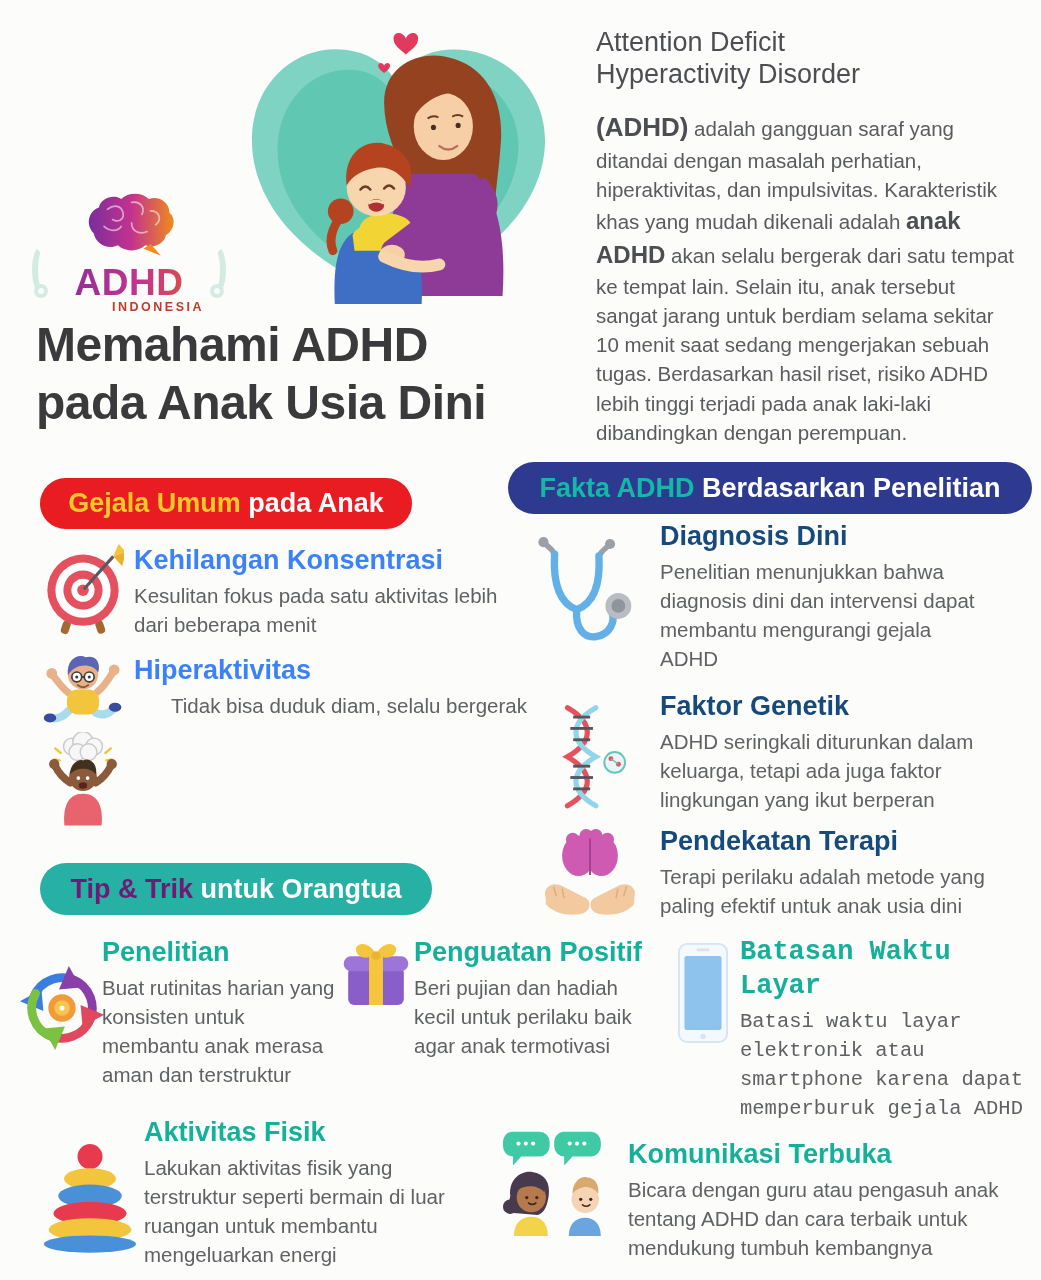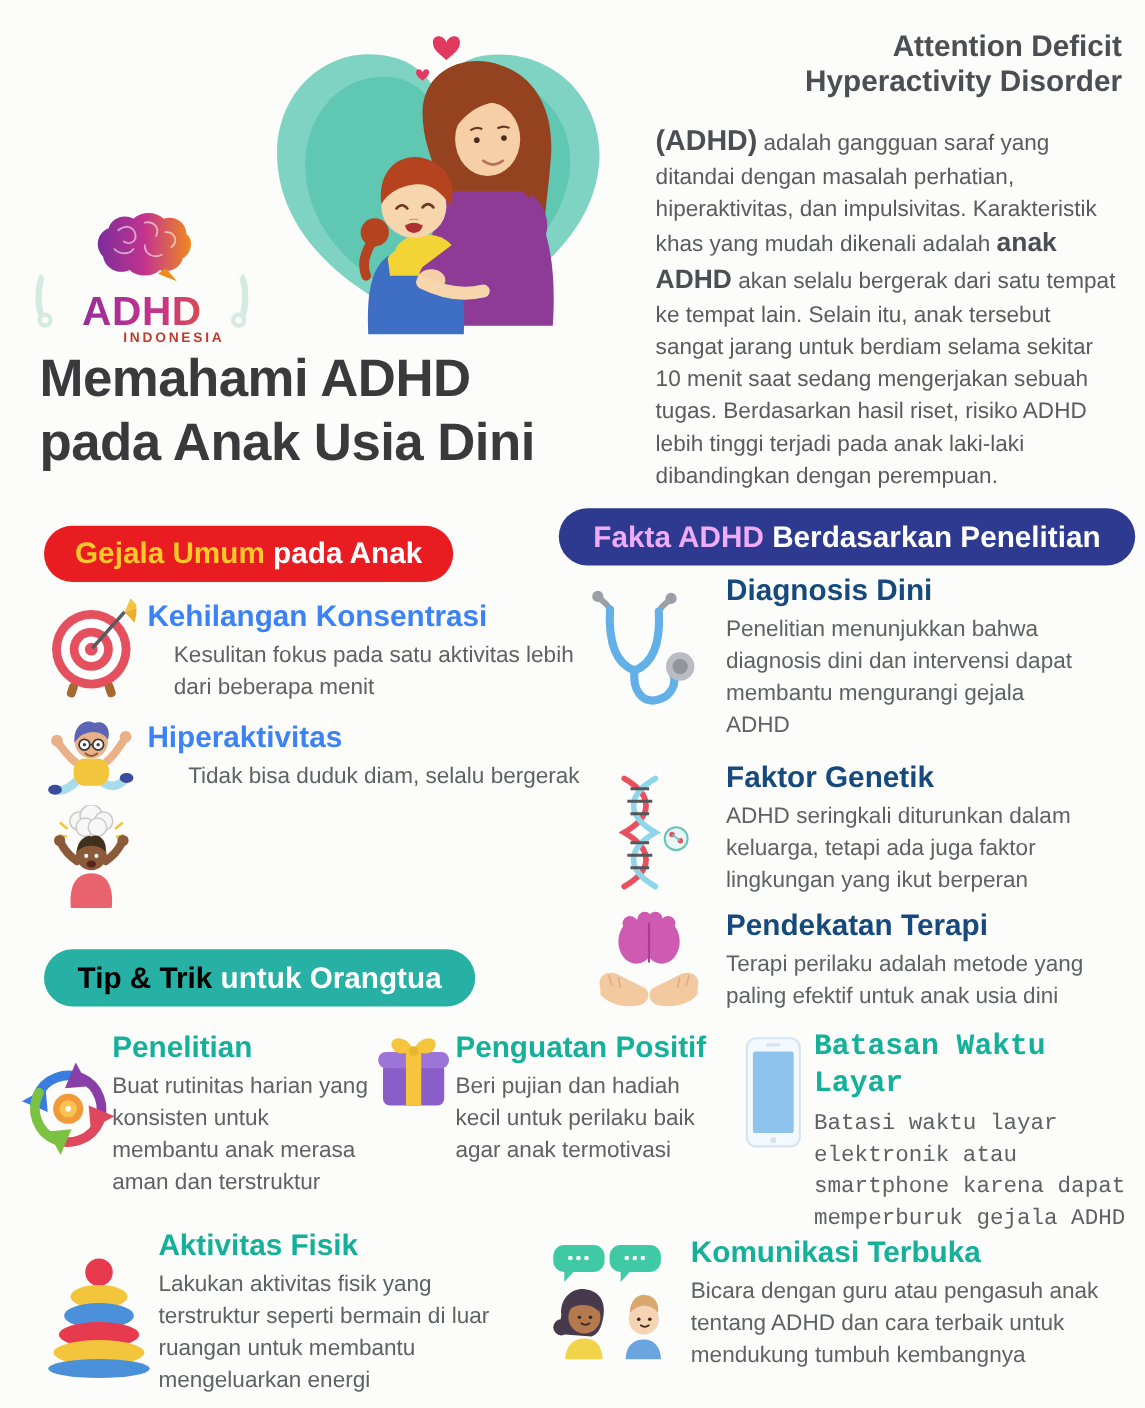--- a/index.html
+++ b/index.html
@@ -23,33 +23,33 @@
   .paren.l { left:-4px; border-right-color:transparent; border-top-color:transparent; border-bottom-color:transparent; }
   .paren.r { right:-4px; border-left-color:transparent; border-top-color:transparent; border-bottom-color:transparent; }
   .side-dot { position:absolute; top:92px; width:14px; height:14px; border-radius:50%; border:4px solid #d4ebe4; }
   .side-dot.l { left:-2px; } .side-dot.r { right:-2px; }
   
   .hero { position:absolute; left:233px; top:8px; width:322px; height:296px; }
   
   .title { position:absolute; left:36px; top:316px; width:550px; font-size:48px; font-weight:bold; letter-spacing:-0.5px; color:#3a3a3c; line-height:1.2; }
   
   .intro { position:absolute; left:596px; top:26px; width:424px; color:#58595d; }
-  .intro-h { font-size:27px; font-weight:bold; color:#4d4e53; line-height:1.2;text-align:right; }
+  .intro-h { font-size:27px; font-weight:normal; color:#4d4e53; line-height:1.2; }
   .intro-p { font-size:20.5px; line-height:1.42; margin-top:18px; color:#5a5b5f; }
   .intro-p .big-bold { font-size:26px; font-weight:bold; color:#4d4e53; }
   .intro-p .in-bold { font-size:24px; font-weight:bold; color:#4d4e53; }
   
   .banner { position:absolute; display:flex; align-items:center; justify-content:center; border-radius:27px; font-size:27px; font-weight:bold; white-space:pre; }
   .banner.red  { left:40px;  top:478px; width:372px; height:51px; background:#e91c22; }
   .banner.blue { left:508px; top:462px; width:524px; height:52px; background:#2d3a90; }
   .banner.teal { left:40px;  top:863px; width:392px; height:52px; background:#27b1a5; }
   .banner .rest { color:#ffffff; }
   .banner.red  .hl { color:#ffc928; }
-  .banner.blue .hl { color:#f0abfc; }
-  .banner.teal .hl { color:#000000; }
+  .banner.blue .hl { color:#14b8a6; }
+  .banner.teal .hl { color:#701a75; }
   
   .item { position:absolute; }
   .item .icon { position:absolute; left:0; top:0; }
   .item .txt { position:absolute; }
   .i-title { font-weight:bold; font-size:27px; line-height:1.25; }
   .i-desc  { font-size:20.5px; line-height:1.42; color:#5f6164; margin-top:3px; }
   .sym .i-title { color:#3b82f6; }
   .fact .i-title { color:#164a7d; }
   .tip .i-title { color:#15b09a; }
 </style>
@@ -147,21 +147,21 @@
         <circle cx="46" cy="50" r="31" fill="#fff"></circle>
       <circle cx="46" cy="50" r="22" fill="#e5505e"></circle>
         <circle cx="46" cy="50" r="13" fill="#fff"></circle>
       <circle cx="46" cy="50" r="6.5" fill="#e5505e"></circle>
       <line x1="80" y1="12" x2="47" y2="49" stroke="#5a5a5e" stroke-width="3.5"></line>
       <path d="M80 12 L94 7 L86 -2 Z" fill="#f2c53d"></path>
         <path d="M80 12 L90 23 L94 7 Z" fill="#e8b02d"></path>
     </svg>
     <div class="txt" style="left:92px; top:0; width:410px;">
       <div class="i-title">Kehilangan Konsentrasi</div>
-      <div class="i-desc" style="max-width:372px;margin-left:24px;">Kesulitan fokus pada satu aktivitas lebih dari beberapa menit</div>
+      <div class="i-desc" style="max-width:372px;">Kesulitan fokus pada satu aktivitas lebih dari beberapa menit</div>
     </div>
   </div>
 
   <div class="item sym" style="left:38px; top:652px; width:520px; height:80px;">
     <svg class="icon" style="width:90px;height:82px;" viewBox="0 0 92 92">
       <path d="M12 26 C18 34 24 42 30 46" stroke="#e8b187" stroke-width="8" fill="none" stroke-linecap="round"></path>
       <circle cx="11" cy="24" r="6" fill="#e8b187"></circle>
       <path d="M80 22 C74 32 68 40 62 45" stroke="#e8b187" stroke-width="8" fill="none" stroke-linecap="round"></path>
       <circle cx="81" cy="20" r="6" fill="#e8b187"></circle>
       <path d="M30 66 C22 74 16 76 10 74" stroke="#a8dcec" stroke-width="9" fill="none" stroke-linecap="round"></path>
@@ -381,19 +381,19 @@
         <circle cx="49" cy="76" r="1.8" fill="#3a2a1e"></circle>
       <path d="M40 82 q4 3 8 0" stroke="#3a2a1e" stroke-width="1.8" fill="none" stroke-linecap="round"></path>
       <path d="M24 118 C24 104 32 97 43 97 C54 97 61 104 61 118 Z" fill="#f2d34a"></path>
       <circle cx="102" cy="78" r="15" fill="#f6d3b2"></circle>
       <path d="M88 72 C88 58 98 52 104 54 C112 54 118 62 116 72 C110 62 96 62 88 72 Z" fill="#d8a86e"></path>
       <circle cx="97" cy="78" r="1.8" fill="#3a2a1e"></circle>
         <circle cx="108" cy="78" r="1.8" fill="#3a2a1e"></circle>
       <path d="M99 84 q4 3 8 0" stroke="#3a2a1e" stroke-width="1.8" fill="none" stroke-linecap="round"></path>
       <path d="M84 118 C84 105 91 98 102 98 C112 98 119 105 119 118 Z" fill="#6aa5e0"></path>
     </svg>
-    <div class="txt" style="left:136px; top:0; width:410px;">
+    <div class="txt" style="left:136px; top:16px; width:410px;">
       <div class="i-title">Komunikasi Terbuka</div>
       <div class="i-desc" style="max-width:408px;">Bicara dengan guru atau pengasuh anak tentang ADHD dan cara terbaik untuk mendukung tumbuh kembangnya</div>
     </div>
   </div>
 
 </div>
 
 </body></html>

